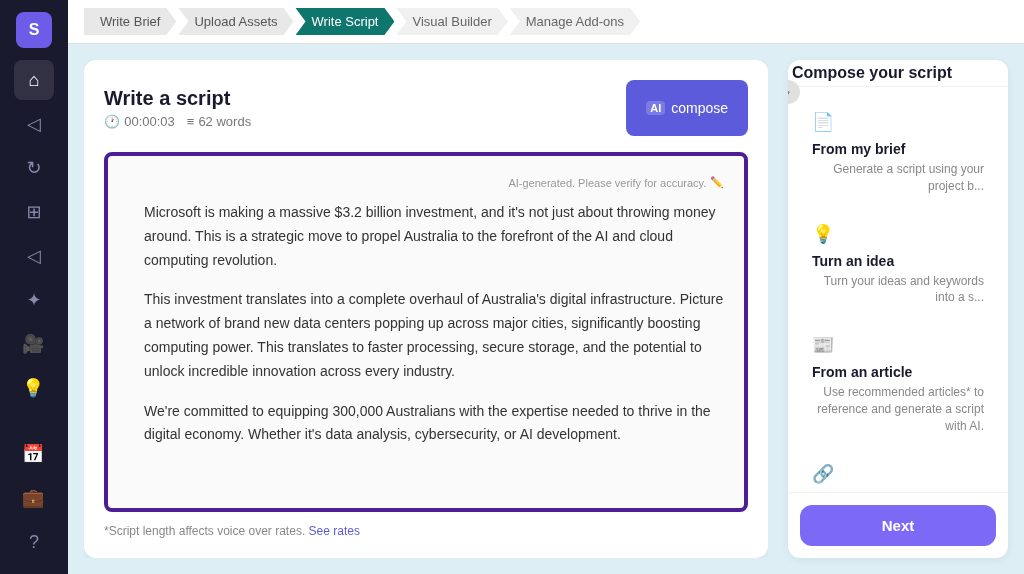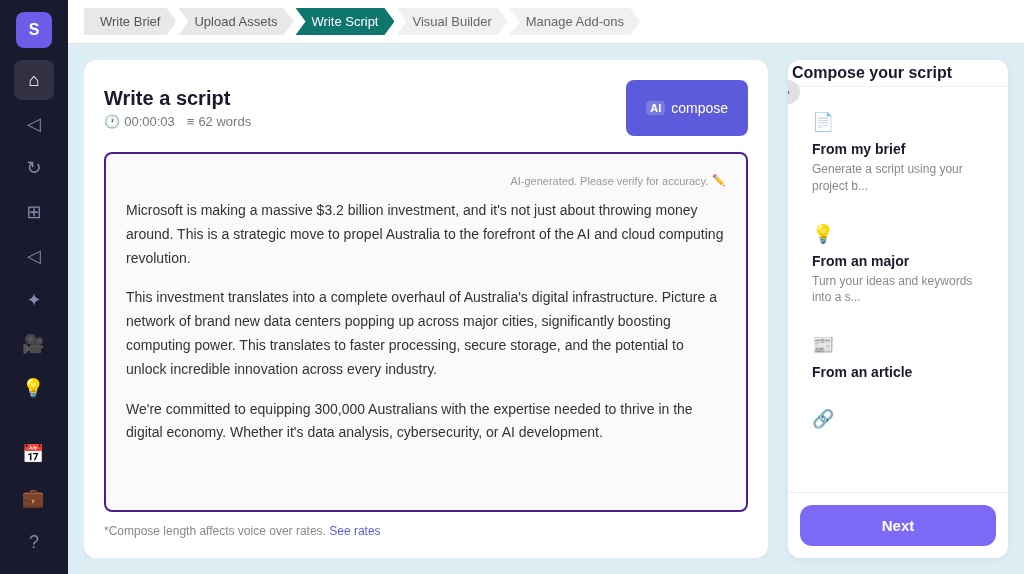--- a/index.html
+++ b/index.html
@@ -182,21 +182,21 @@
       background: rgba(255,255,255,0.2);
       border-radius: 4px;
       padding: 1px 4px;
       font-size: 11px;
       font-weight: 700;
     }
 
     .script-content {
       flex: 1;
       overflow-y: auto;
-      border: 2px solid #4c1d95;
+      border: 4px solid #4c1d95;
       border-radius: 8px;
       padding: 20px;
       background: #fafafa;
       position: relative;
     }
 
     .ai-notice {
       text-align: right;
       font-size: 11px;
       color: #999;
@@ -204,20 +204,21 @@
       display: flex;
       align-items: center;
       justify-content: flex-end;
       gap: 4px;
     }
 
     .script-text {
       font-size: 14px;
       line-height: 1.7;
       color: #333;
+      margin-left: 16px;
     }
 
     .script-text p {
       margin-bottom: 16px;
     }
 
     .script-footer {
       margin-top: 12px;
       font-size: 12px;
       color: #888;
@@ -290,20 +291,21 @@
     .compose-option-title {
       font-size: 14px;
       font-weight: 600;
       color: #1a1a2e;
     }
 
     .compose-option-desc {
       font-size: 12px;
       color: #888;
       line-height: 1.4;
+      text-align: right;
     }
 
     .compose-option-icon {
       font-size: 18px;
       margin-bottom: 4px;
       color: #666;
     }
 
     .compose-panel-footer {
       padding: 12px;
@@ -396,45 +398,46 @@
             <span style="cursor:pointer;">✏️</span>
           </div>
           <div class="script-text">
             <p>Microsoft is making a massive $3.2 billion investment, and it's not just about throwing money around. This is a strategic move to propel Australia to the forefront of the AI and cloud computing revolution.</p>
             <p>This investment translates into a complete overhaul of Australia's digital infrastructure. Picture a network of brand new data centers popping up across major cities, significantly boosting computing power. This translates to faster processing, secure storage, and the potential to unlock incredible innovation across every industry.</p>
             <p>We're committed to equipping 300,000 Australians with the expertise needed to thrive in the digital economy. Whether it's data analysis, cybersecurity, or AI development.</p>
           </div>
         </div>
 
         <div class="script-footer">
-          <span>*Compose length affects voice over rates.</span>
+          <span>*Script length affects voice over rates.</span>
           <a class="see-rates">See rates</a>
         </div>
       </div>
     </div>
 
     <div class="compose-panel">
       <div class="panel-toggle">›</div>
       <div class="compose-panel-header">
         <span>Compose your script</span>
       </div>
       <div class="compose-options">
         <div class="compose-option">
           <div class="compose-option-icon">📄</div>
           <div class="compose-option-title">From my brief</div>
           <div class="compose-option-desc">Generate a script using your project b...</div>
         </div>
         <div class="compose-option">
           <div class="compose-option-icon">💡</div>
-          <div class="compose-option-title">From an major</div>
+          <div class="compose-option-title">Turn an idea</div>
           <div class="compose-option-desc">Turn your ideas and keywords into a s...</div>
         </div>
         <div class="compose-option">
           <div class="compose-option-icon">📰</div>
           <div class="compose-option-title">From an article</div>
+          <div class="compose-option-desc">Use recommended articles* to reference and generate a script with AI.</div>
         </div>
         <div class="compose-option">
           <div class="compose-option-icon">🔗</div>
 
         </div>
       </div>
       <div class="compose-panel-footer">
         <button class="next-btn">Next</button>
       </div>
     </div>

